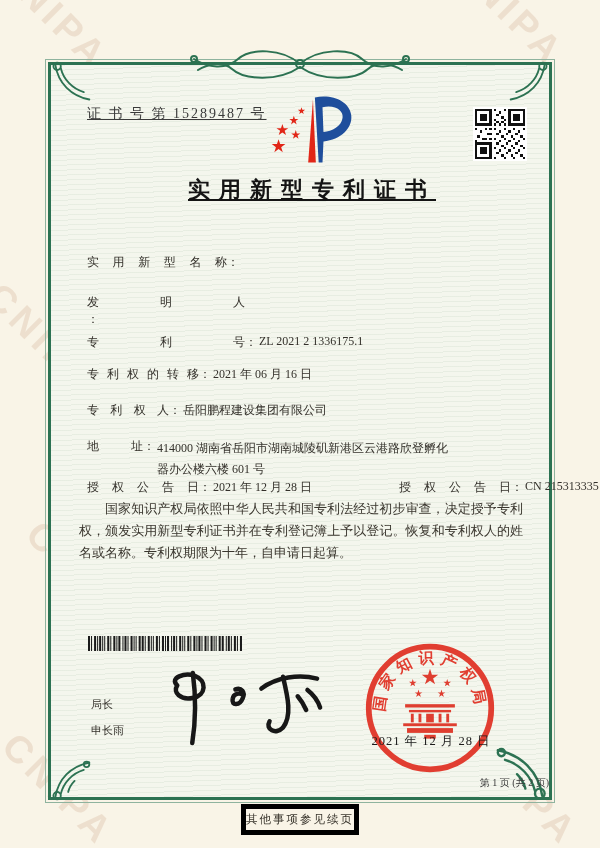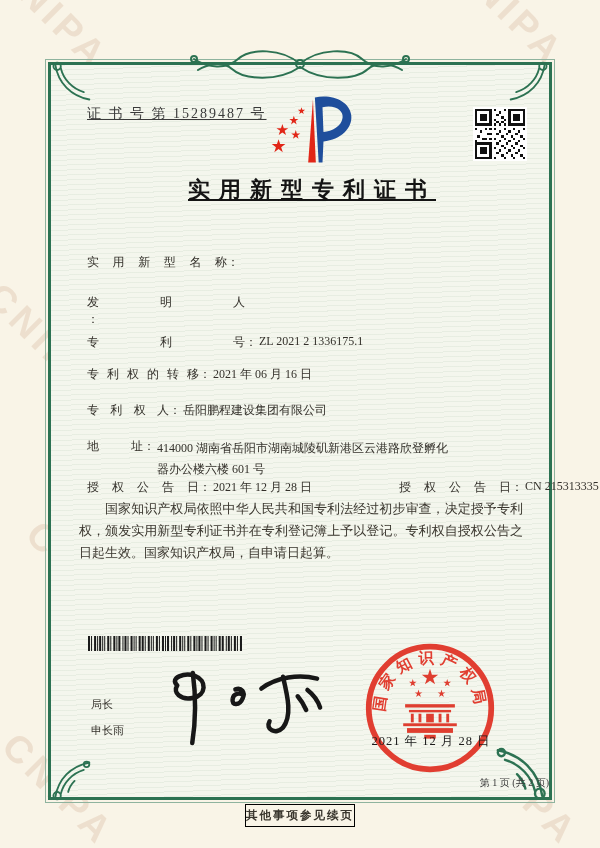--- a/index.html
+++ b/index.html
@@ -53,22 +53,22 @@
   .signer{position:absolute;left:40px;top:626px;font-size:11px;line-height:26px;color:#33302a;}
   .signature{position:absolute;left:105px;top:600px;width:185px;height:82px;transform:rotate(-2deg);}
   .seal{position:absolute;left:312px;top:576px;width:134px;height:134px;opacity:0.9;}
   .seal-date{
     position:absolute;left:290px;top:668px;width:180px;text-align:center;
     font-size:12.5px;letter-spacing:1px;color:#1b1b1b;z-index:5;
   }
   .page-info{position:absolute;left:0;top:711px;width:100%;text-align:right;font-size:10px;color:#3a3a3a;}
   .note-box{
     position:absolute;left:50%;top:804px;transform:translateX(-50%);
-    border:1px solid #000000;padding:3px 0;font-size:11.5px;
-    letter-spacing:2px;color:#3a362e;background:rgba(249,244,231,0.6);z-index:3;font-weight:bold;
+    border:5px solid #000000;padding:3px 0;font-size:11.5px;
+    letter-spacing:2px;color:#3a362e;background:rgba(249,244,231,0.6);z-index:3;
   }
   .ornament-top{position:absolute;left:50%;top:-23px;transform:translateX(-50%);width:232px;height:44px;color:#2c7252;}
   .corner{position:absolute;width:46px;height:46px;color:#2c7252;}
   .corner.bl{left:-4px;bottom:-6px;}
   .corner.br{right:-4px;bottom:-6px;width:60px;height:60px;transform:scaleX(-1);}
   .corner.tl{left:-4px;top:-6px;transform:scaleY(-1);}
   .corner.tr{right:-4px;top:-6px;transform:scale(-1,-1);}
 </style>
 </head>
 <body>
@@ -190,21 +190,21 @@
       <span class="fcolon">：</span>
     <span class="fval">2021 年 12 月 28 日</span>
     <span class="pair2">
       <span class="flabel w5">授权公告日</span>
         <span class="fcolon">：</span>
       <span class="fval">CN 215313335 U</span>
     </span>
   </div>
 
   <div class="body-text">
-    <p>国家知识产权局依照中华人民共和国专利法经过初步审查，决定授予专利权，颁发实用新型专利证书并在专利登记簿上予以登记。专利权自授权公告之日起生效。国家知识产权局，自申请日起算。</p>
+    <p>国家知识产权局依照中华人民共和国专利法经过初步审查，决定授予专利权，颁发实用新型专利证书并在专利登记簿上予以登记。恢复和专利权人的姓名或名称。专利权期限为十年，自申请日起算。</p>
   </div>
 
   <svg class="barcode" viewBox="0 0 153 15" preserveAspectRatio="none">
     <path fill="#1a1a1a" d="M0,0h2v15h-2z M3,0h1v15h-1z M6,0h2v15h-2z M9,0h1v15h-1z M11,0h2v15h-2z M14,0h1v15h-1z M16,0h1v15h-1z M19,0h2v15h-2z M22,0h1v15h-1z M25,0h2v15h-2z M28,0h1v15h-1z M30,0h2v15h-2z M34,0h1v15h-1z M36,0h2v15h-2z M39,0h1v15h-1z M42,0h2v15h-2z M45,0h1v15h-1z M47,0h1v15h-1z M50,0h2v15h-2z M53,0h2v15h-2z M56,0h1v15h-1z M59,0h2v15h-2z M62,0h1v15h-1z M64,0h1v15h-1z M67,0h2v15h-2z M70,0h1v15h-1z M73,0h2v15h-2z M76,0h1v15h-1z M78,0h2v15h-2z M82,0h1v15h-1z M84,0h2v15h-2z M87,0h1v15h-1z M90,0h2v15h-2z M93,0h1v15h-1z M95,0h1v15h-1z M98,0h2v15h-2z M101,0h1v15h-1z M104,0h2v15h-2z M107,0h1v15h-1z M109,0h2v15h-2z M112,0h1v15h-1z M115,0h2v15h-2z M118,0h1v15h-1z M121,0h2v15h-2z M124,0h1v15h-1z M126,0h1v15h-1z M129,0h2v15h-2z M132,0h2v15h-2z M136,0h1v15h-1z M138,0h2v15h-2z M141,0h1v15h-1z M144,0h2v15h-2z M147,0h1v15h-1z M150,0h2v15h-2z"></path>
   </svg>
 
   <div class="signer">
     <div>局长</div>
     <div>申长雨</div>
   </div>

